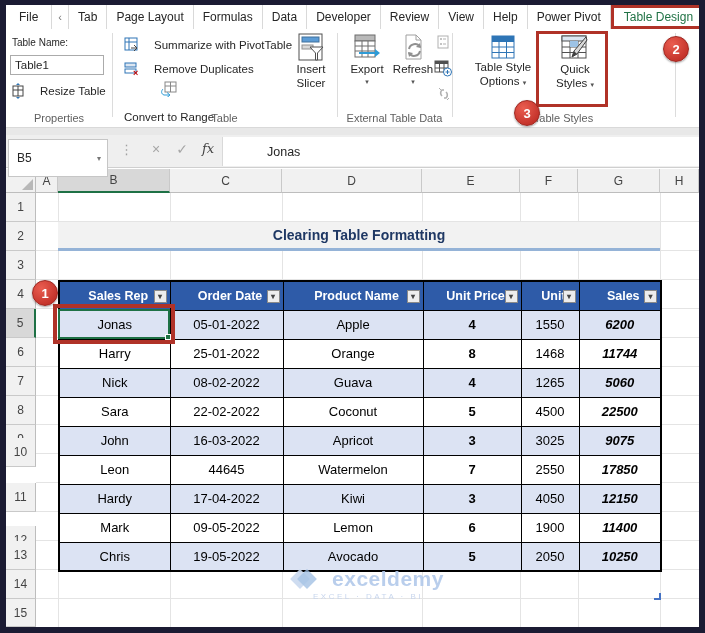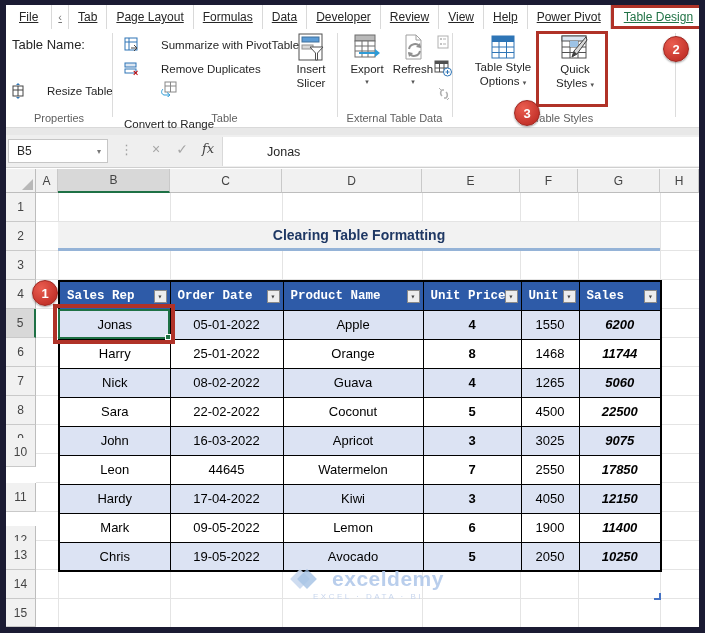--- a/index.html
+++ b/index.html
@@ -4,46 +4,46 @@
 <style>
   * { margin:0; padding:0; box-sizing:border-box; }
   body { font-family:"Liberation Sans", sans-serif; background:#888; }
   .app { position:relative; width:705px; height:633px; background:#fff; overflow:hidden;
          font-family:"Liberation Sans", sans-serif; }
   .frame { position:absolute; inset:0; border:6px solid #1b1b33; border-top-width:5px; z-index:30; pointer-events:none; }
 
   
   .tabbar { position:absolute; left:6px; top:5px; width:693px; height:24px; background:#fff;
             display:flex; align-items:stretch; font-size:12px; color:#262626; z-index:2; }
-  .tab { display:flex; align-items:center; padding:0 9px; border-right:1px solid #d9d9d9; white-space:nowrap;text-decoration:underline; }
+  .tab { display:flex; align-items:center; padding:0 9px; border-right:1px solid #d9d9d9; white-space:nowrap; }
   .tab-file { padding:0 13px; }
   .tab-chevron { padding:0 6px; color:#777; font-size:11px; }
   .tab-active { color:#217346; border:3px solid #b03228; border-right:3px solid #b03228; padding:0 10px; }
 
   
   .ribbon { position:absolute; left:6px; top:29px; width:693px; height:98px; background:#fff; z-index:1; }
   .rsep { position:absolute; top:4px; bottom:10px; width:1px; background:#dcdcdc; }
   .grouplabel { position:absolute; bottom:3px; font-size:11px; color:#5f5f5f; text-align:center; white-space:nowrap; }
-  .rlabel { font-size:13px; color:#262626; }
+  .rlabel { font-size:10px; color:#262626; }
   .tn-input { position:absolute; left:4px; top:26px; width:94px; height:20px; border:1px solid #ababab;
               background:#fff; font-size:11.5px; padding:2px 4px; color:#262626; font-family:"Liberation Sans",sans-serif; }
-  .rowbtn { position:absolute; display:flex; align-items:center; gap:21px; font-size:11.5px; color:#262626; white-space:nowrap; }
+  .rowbtn { position:absolute; display:flex; align-items:center; gap:14px; font-size:11.5px; color:#262626; white-space:nowrap; }
   .bigbtn { position:absolute; display:flex; flex-direction:column; align-items:center; font-size:11.5px;
             color:#262626; text-align:center; line-height:1.2; }
   .chev { font-size:7px; color:#555; line-height:1; margin-top:1px; }
   .redbox { position:absolute; border:3px solid #b03228; z-index:8; pointer-events:none; }
   .badge { position:absolute; width:26px; height:26px; border-radius:50%; z-index:12;
            background:radial-gradient(circle at 35% 30%, #ea5d50, #c3322a 75%); border:1px solid #9c2620;
            color:#fff; font-size:13px; font-weight:bold; display:flex; align-items:center; justify-content:center;
            box-shadow:0 1px 2px rgba(0,0,0,.35); }
 
   
   .gap-strip { position:absolute; left:6px; top:127px; width:693px; height:8px; background:#e8e8e8; border-top:1px solid #d9d9d9; }
   .fbar { position:absolute; left:6px; top:135px; width:693px; height:33px; background:#efefef; border-bottom:1px solid #cfcfcf; z-index:1; }
-  .namebox { position:absolute; left:2px; top:4px; width:100px; height:24px; background:#fff; border:1px solid #c6c6c6;
+  .namebox { position:absolute; left:2px; top:4px; width:100px; height:38px; background:#fff; border:1px solid #c6c6c6;
              font-size:12px; color:#262626; display:flex; align-items:center; padding-left:8px; }
   .namebox .nb-caret { position:absolute; right:6px; font-size:8px; color:#777; }
   .fdots { position:absolute; left:114px; top:7px; color:#a0a0a0; font-size:13px; }
   .fico { position:absolute; top:6px; font-size:14px; color:#a6a6a6; width:20px; text-align:center; }
   .fx { font-family:"DejaVu Serif", serif; font-style:italic; color:#444; font-size:13px; }
   .ffield { position:absolute; left:216px; top:2px; right:0; height:29px; background:#fff; border-left:1px solid #d9d9d9;
             font-size:12.5px; color:#262626; display:flex; align-items:center; padding-left:44px; }
 
   
   .sheet { position:absolute; left:6px; top:169px; width:693px; height:458px; background:#fff; overflow:hidden; }
@@ -61,22 +61,22 @@
            background:repeating-linear-gradient(to bottom, transparent 0 28px, #e4e4e4 28px 29px); }
   .vline { position:absolute; top:24px; height:434px; width:1px; background:#e4e4e4; }
 
   .titlecell { position:absolute; left:52px; top:53px; width:602px; height:29px; background:#f2f2f2;
                border-bottom:3px solid #95b3d7; display:flex; align-items:center; justify-content:center;
                font-size:14px; font-weight:bold; color:#1f3864; z-index:2; }
 
   table.dt { position:absolute; left:52px; top:111px; border-collapse:collapse; table-layout:fixed; z-index:2;
              border:2px solid #000; font-size:13px; color:#000; }
   table.dt th, table.dt td { border:1px solid #000; height:29px; padding:0; overflow:hidden; white-space:nowrap; }
-  table.dt th { background:#2e5ba8; color:#fff; font-weight:bold; font-size:12.5px; text-align:left;
-                padding-left:7px; position:relative;font-family:Liberation Mono, monospace; }
+  table.dt th { background:#2e5ba8; color:#fff; font-weight:bold; font-size:12.5px; text-align:center;
+                padding-left:7px; position:relative; }
   table.dt td { text-align:center; background:#fff; }
   table.dt tbody tr:nth-child(odd) td { background:#dce3f3; }
   table.dt td:nth-child(4) { font-weight:bold; }
   table.dt td:nth-child(6) { font-weight:bold; font-style:italic; }
   .flt { position:absolute; right:3px; top:8px; width:13px; height:13px; background:#ededed; border:1px solid #8a8a8a;
          display:flex; align-items:center; justify-content:center; font-size:8px; color:#444; }
   .tbl-handle { position:absolute; left:648px; top:424px; width:7px; height:7px; z-index:3;
                 border-right:2px solid #4472c4; border-bottom:2px solid #4472c4; }
 
   .selection { position:absolute; left:52px; top:140px; width:112px; height:30px; border:2px solid #1e7145; z-index:5; }
@@ -135,20 +135,21 @@
         <span>Power Pivot</span>
       </div>
     <div class="tab tab-active">
         <span>Table Design</span>
       </div>
   </div>
 
   <div class="ribbon">
 
     <div class="rlabel" style="position:absolute;left:6px;top:8px;">Table Name:</div>
+    <input class="tn-input" value="Table1" style="">
     <div class="rowbtn" style="left:4px;top:54px;">
       <span class="icon16">
         <svg viewBox="0 0 16 16" width="16" height="16">
             <rect x="3" y="3" width="10" height="10" fill="none" stroke="#444"></rect>
             <line x1="3" y1="7" x2="13" y2="7" stroke="#444"></line>
             <line x1="8" y1="3" x2="8" y2="13" stroke="#444"></line>
             <path d="M8 0 L10 2 L6 2 Z" fill="#2e75b6"></path>
             <path d="M8 16 L10 14 L6 14 Z" fill="#2e75b6"></path>
           </svg>
       </span>

